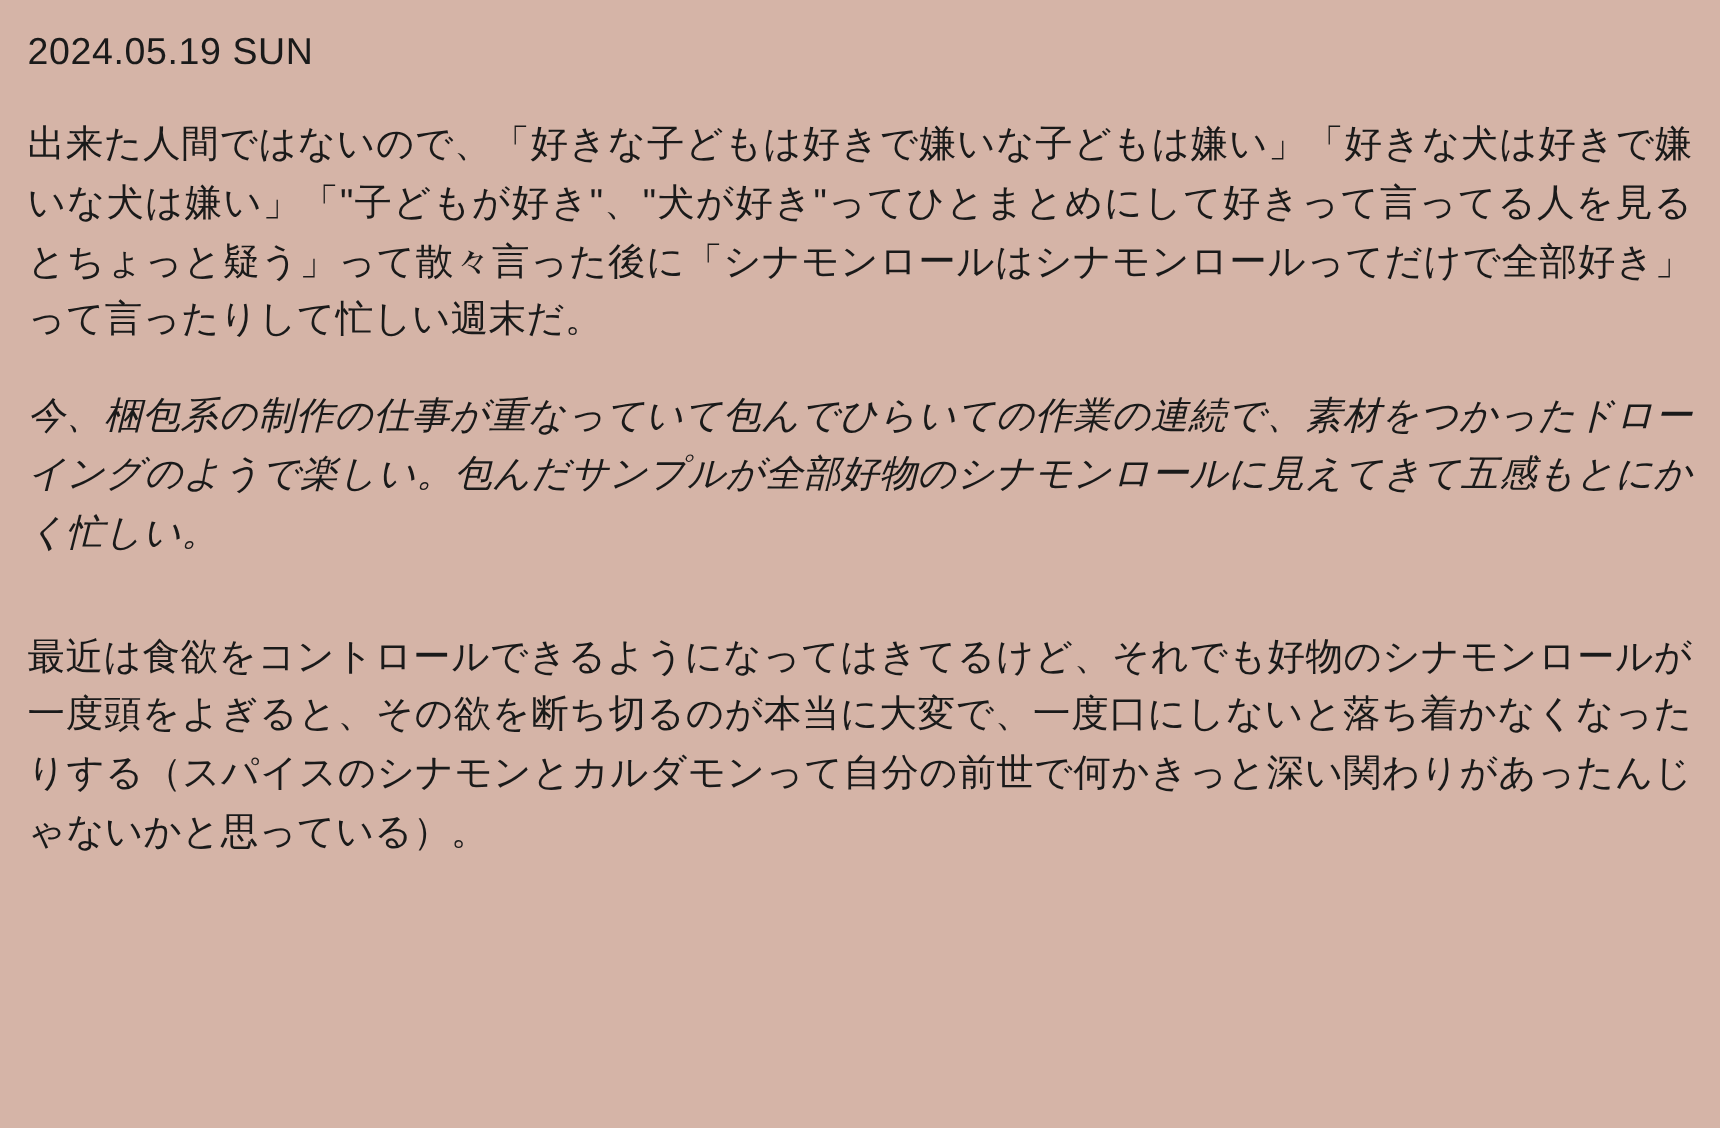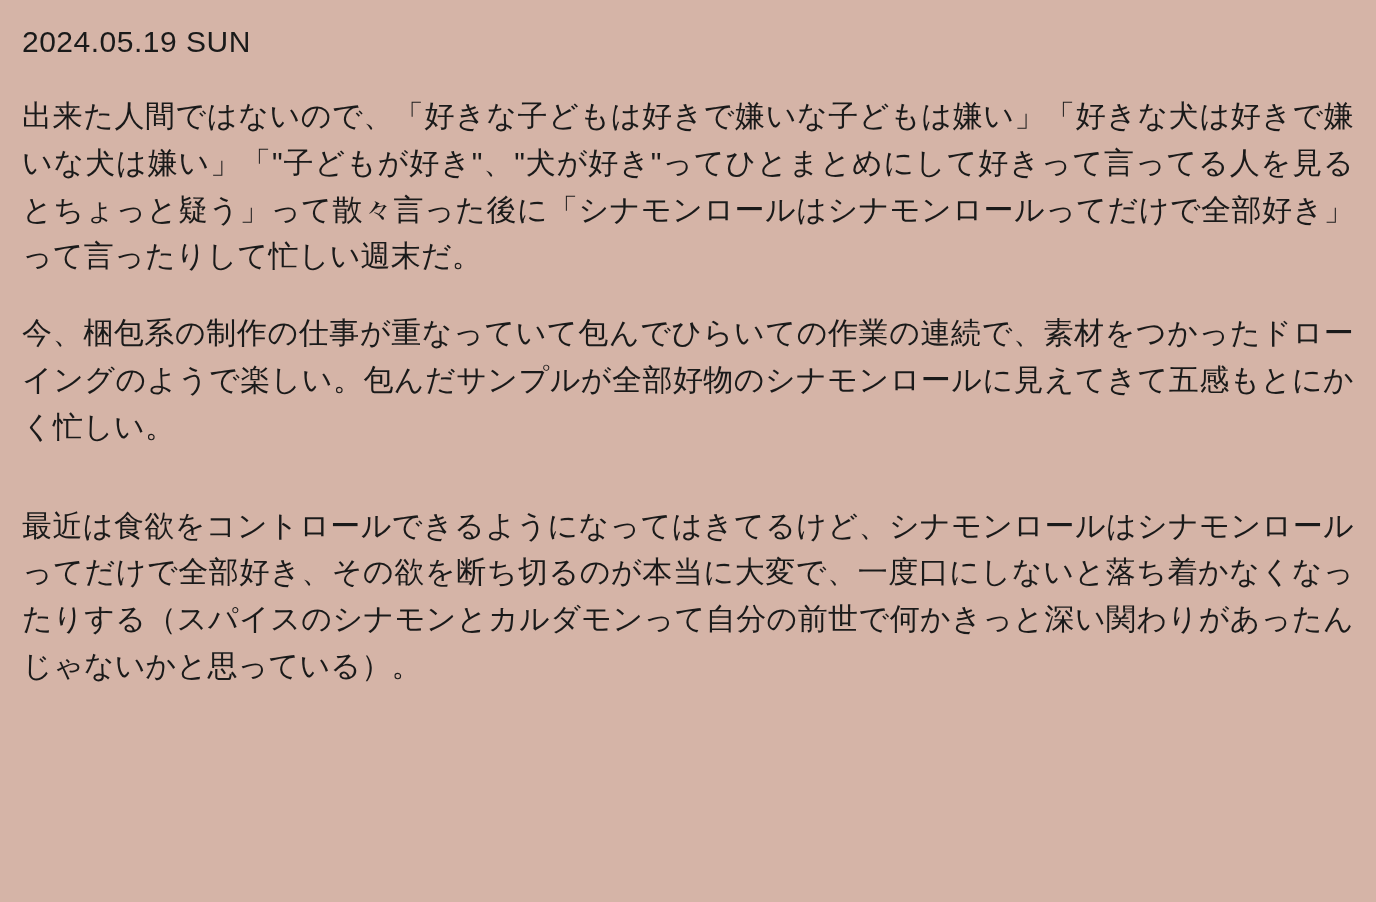--- a/index.html
+++ b/index.html
@@ -39,32 +39,33 @@
     text-justify: inter-character;
   }
   .para:last-child {
     margin-bottom: 0;
   }
   .para.tight {
     margin-bottom: 0;
   }
   .para.gap-large {
     margin-bottom: 52px;
+    font-style: italic;
   }
 </style>
 </head>
 <body>
 
 <div class="page">
 
   <h1 class="date-line">2024.05.19 SUN</h1>
 
   <div class="entry-body">
 
     <p class="para">出来た人間ではないので、「好きな子どもは好きで嫌いな子どもは嫌い」「好きな犬は好きで嫌いな犬は嫌い」「"子どもが好き"、"犬が好き"ってひとまとめにして好きって言ってる人を見るとちょっと疑う」って散々言った後に「シナモンロールはシナモンロールってだけで全部好き」って言ったりして忙しい週末だ。</p>
 
     <p class="para gap-large">今、梱包系の制作の仕事が重なっていて包んでひらいての作業の連続で、素材をつかったドローイングのようで楽しい。包んだサンプルが全部好物のシナモンロールに見えてきて五感もとにかく忙しい。</p>
 
-    <p class="para tight">最近は食欲をコントロールできるようになってはきてるけど、シナモンロールはシナモンロールってだけで全部好き、その欲を断ち切るのが本当に大変で、一度口にしないと落ち着かなくなったりする（スパイスのシナモンとカルダモンって自分の前世で何かきっと深い関わりがあったんじゃないかと思っている）。</p>
+    <p class="para tight">最近は食欲をコントロールできるようになってはきてるけど、それでも好物のシナモンロールが一度頭をよぎると、その欲を断ち切るのが本当に大変で、一度口にしないと落ち着かなくなったりする（スパイスのシナモンとカルダモンって自分の前世で何かきっと深い関わりがあったんじゃないかと思っている）。</p>
 
 
   </div>
 </div>
 
 </body></html>

